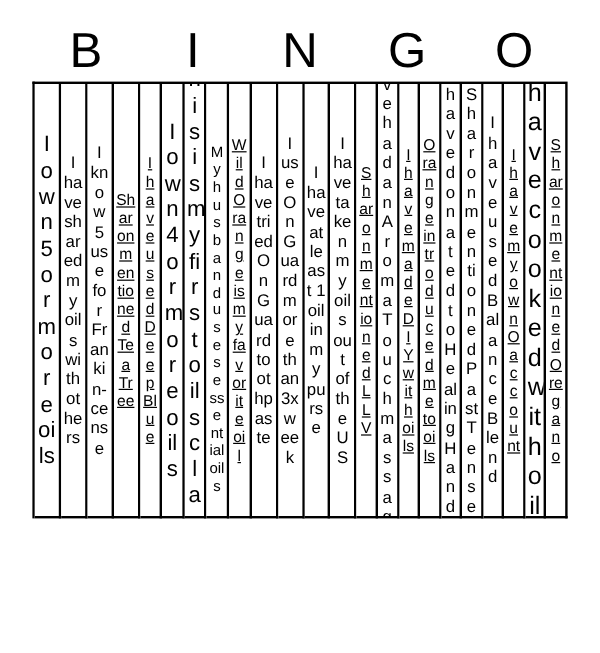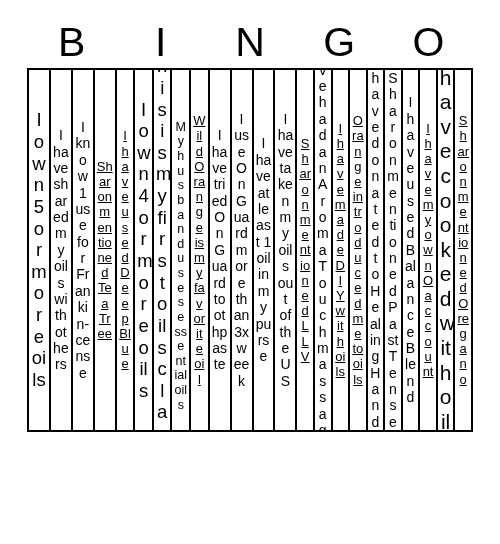--- a/index.html
+++ b/index.html
@@ -108,21 +108,21 @@
   <div id="grid">
 
     <div class="grid-row">
       <div class="cell">
           <span class="cell-text fs-l">I own 5 or more oils</span>
         </div>
       <div class="cell">
           <span class="cell-text fs-s">I have shared my oils with others</span>
         </div>
       <div class="cell">
-          <span class="cell-text fs-s">I know 1 use for Frankin-cense</span>
+          <span class="cell-text fs-s">I know 5 use for Frankin-cense</span>
         </div>
       <div class="cell">
           <span class="cell-text fs-m">Sharon mentioned Tea Tree</span>
         </div>
     </div>
 
     <div class="grid-row">
       <div class="cell">
           <span class="cell-text fs-m">I have used Deep Blue</span>
         </div>

